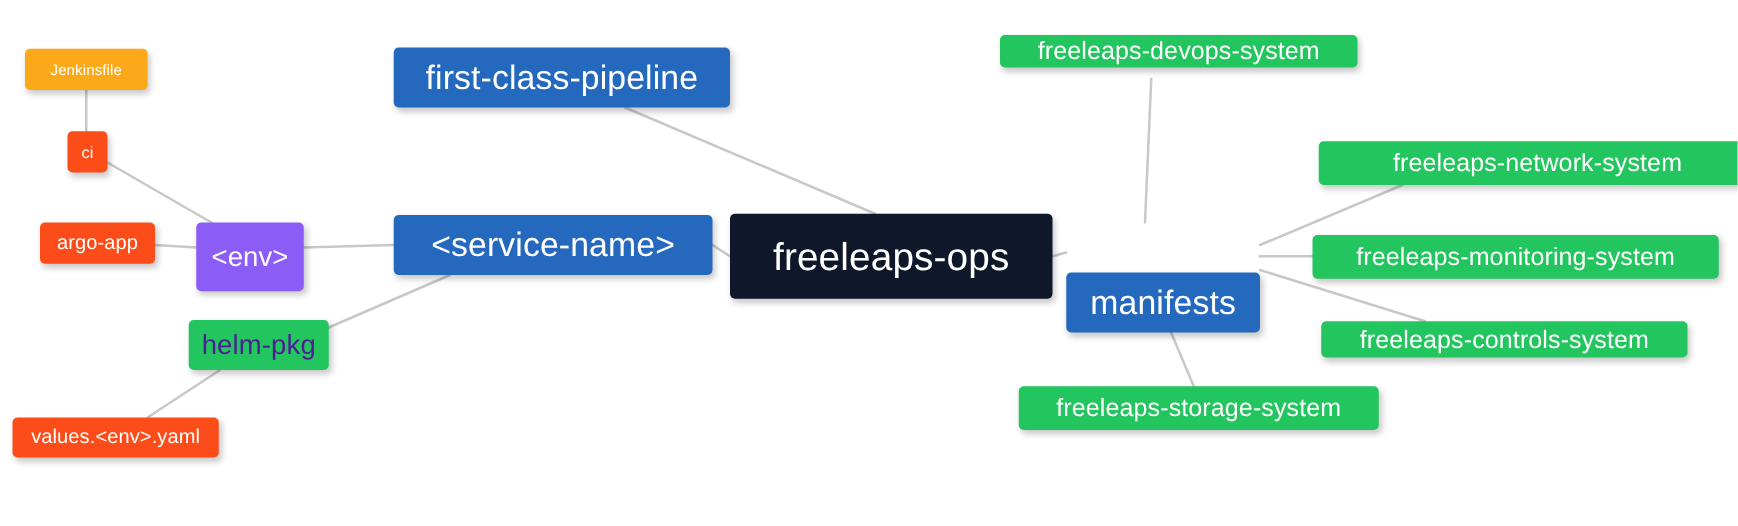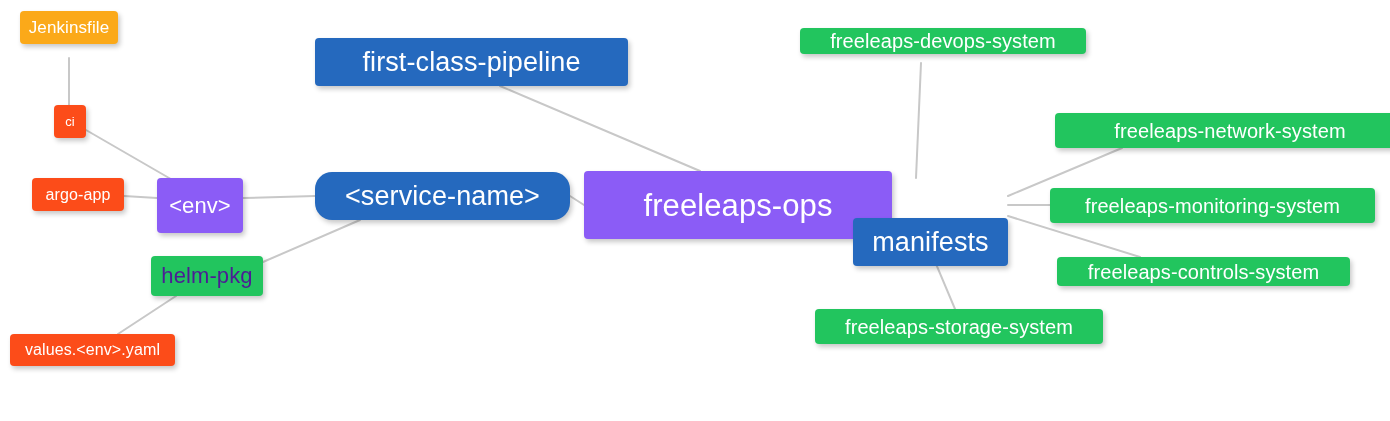--- a/index.html
+++ b/index.html
@@ -55,28 +55,28 @@
       <line x1="157" y1="198" x2="124" y2="196" stroke="#c8c8c8" stroke-width="2" stroke-linecap="round"></line>
       <line x1="69" y1="105" x2="69" y2="58" stroke="#c8c8c8" stroke-width="2" stroke-linecap="round"></line>
       <line x1="176" y1="296" x2="118" y2="334" stroke="#c8c8c8" stroke-width="2" stroke-linecap="round"></line>
       <line x1="916" y1="178" x2="921" y2="63" stroke="#c8c8c8" stroke-width="2" stroke-linecap="round"></line>
       <line x1="1008" y1="196" x2="1122" y2="148" stroke="#c8c8c8" stroke-width="2" stroke-linecap="round"></line>
       <line x1="1008" y1="205" x2="1050" y2="205" stroke="#c8c8c8" stroke-width="2" stroke-linecap="round"></line>
       <line x1="1008" y1="216" x2="1140" y2="257" stroke="#c8c8c8" stroke-width="2" stroke-linecap="round"></line>
       <line x1="920" y1="226" x2="955" y2="309" stroke="#c8c8c8" stroke-width="2" stroke-linecap="round"></line>
     </svg>
   <div id="node-layer">
-      <div class="mm-node" style="left: 584px; top: 171px; width: 308px; height: 68px; background: #8b5cf6; color: rgb(255, 255, 255); font-size: 31px;">freeleaps-ops</div>
-      <div class="mm-node" style="left: 315px; top: 172px; width: 255px; height: 48px; background: rgb(37, 105, 190); color: rgb(255, 255, 255); font-size: 27px; border-radius: 17px;">&lt;service-name&gt;</div>
+      <div class="mm-node" style="left: 584px; top: 171px; width: 258px; height: 68px; background: #0f172a; color: rgb(255, 255, 255); font-size: 31px;">freeleaps-ops</div>
+      <div class="mm-node" style="left: 315px; top: 172px; width: 255px; height: 48px; background: rgb(37, 105, 190); color: rgb(255, 255, 255); font-size: 27px;">&lt;service-name&gt;</div>
       <div class="mm-node" style="left: 853px; top: 178px; width: 155px; height: 48px; background: rgb(37, 105, 190); color: rgb(255, 255, 255); font-size: 27px; margin-top: 40px;">manifests</div>
-      <div class="mm-node" style="left: 315px; top: 38px; width: 313px; height: 48px; background: rgb(37, 105, 190); color: rgb(255, 255, 255); font-size: 27px;">first-class-pipeline</div>
+      <div class="mm-node" style="left: 315px; top: 38px; width: 269px; height: 48px; background: rgb(37, 105, 190); color: rgb(255, 255, 255); font-size: 27px;">first-class-pipeline</div>
       <div class="mm-node" style="left: 157px; top: 178px; width: 86px; height: 55px; background: #8b5cf6; color: rgb(255, 255, 255); font-size: 22px;">&lt;env&gt;</div>
       <div class="mm-node" style="left: 151px; top: 256px; width: 112px; height: 40px; background: rgb(34, 197, 94); color: #4c1d95; font-size: 22px;">helm-pkg</div>
       <div class="mm-node" style="left: 54px; top: 105px; width: 32px; height: 33px; background: rgb(252, 76, 25); color: rgb(255, 255, 255); font-size: 13px;">ci</div>
-      <div class="mm-node" style="left: 20px; top: 11px; width: 98px; height: 33px; background: rgb(251, 169, 25); color: rgb(255, 255, 255); font-size: 17px;">Jenkinsfile</div>
+      <div class="mm-node" style="left: 20px; top: 39px; width: 98px; height: 33px; background: rgb(251, 169, 25); color: rgb(255, 255, 255); font-size: 12px;">Jenkinsfile</div>
       <div class="mm-node" style="left: 32px; top: 178px; width: 92px; height: 33px; background: rgb(252, 76, 25); color: rgb(255, 255, 255); font-size: 16px;">argo-app</div>
       <div class="mm-node" style="left: 10px; top: 334px; width: 165px; height: 32px; background: rgb(252, 76, 25); color: rgb(255, 255, 255); font-size: 16px;">values.&lt;env&gt;.yaml</div>
       <div class="mm-node" style="left: 800px; top: 28px; width: 286px; height: 26px; background: rgb(34, 197, 94); color: rgb(255, 255, 255); font-size: 20px;">freeleaps-devops-system</div>
       <div class="mm-node" style="left: 1055px; top: 113px; width: 350px; height: 35px; background: rgb(34, 197, 94); color: rgb(255, 255, 255); font-size: 20px;">freeleaps-network-system</div>
       <div class="mm-node" style="left: 1050px; top: 188px; width: 325px; height: 35px; background: rgb(34, 197, 94); color: rgb(255, 255, 255); font-size: 20px;">freeleaps-monitoring-system</div>
       <div class="mm-node" style="left: 1057px; top: 257px; width: 293px; height: 29px; background: rgb(34, 197, 94); color: rgb(255, 255, 255); font-size: 20px;">freeleaps-controls-system</div>
       <div class="mm-node" style="left: 815px; top: 309px; width: 288px; height: 35px; background: rgb(34, 197, 94); color: rgb(255, 255, 255); font-size: 20px;">freeleaps-storage-system</div>
     </div>
 </div>
 

